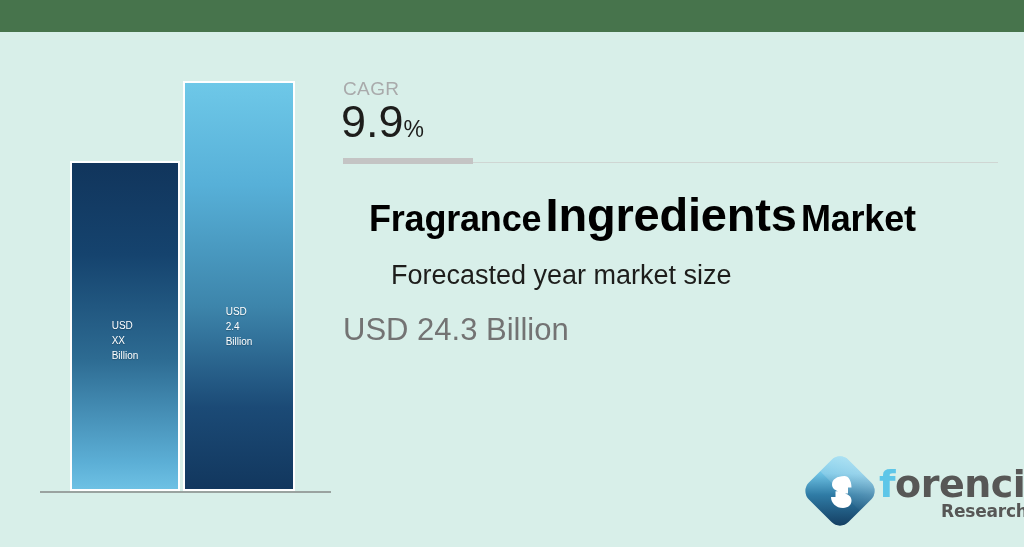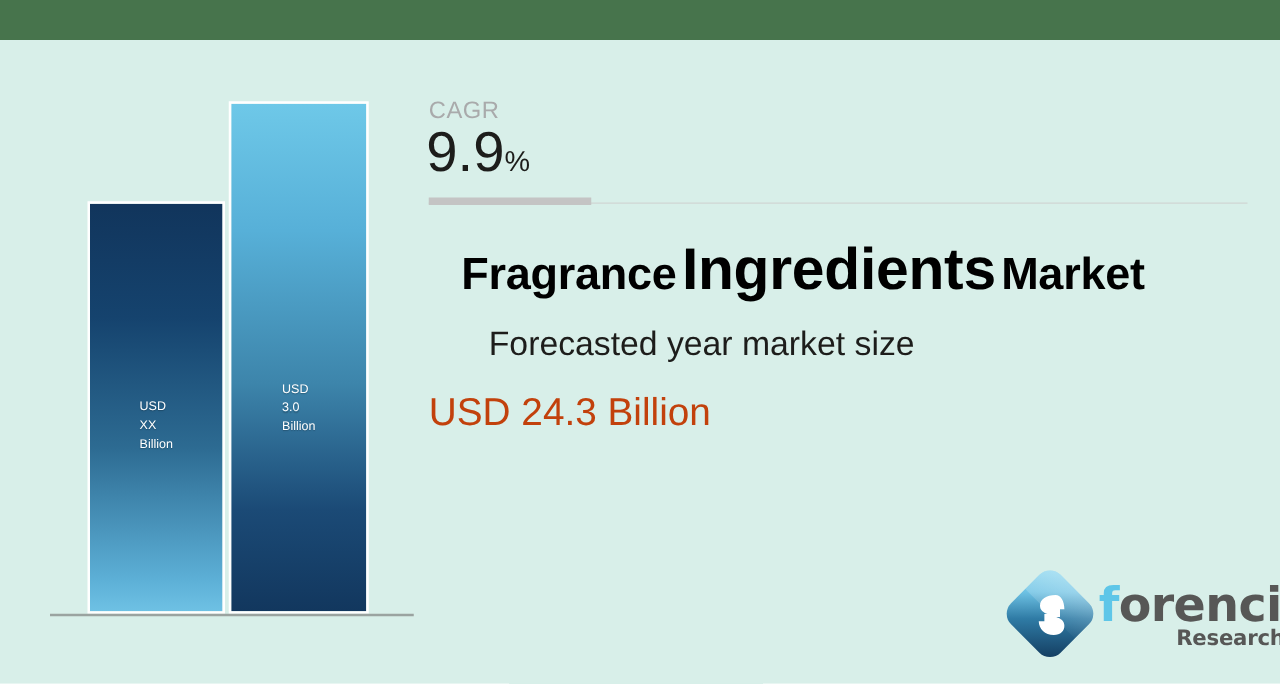--- a/index.html
+++ b/index.html
@@ -153,21 +153,21 @@
     top: 228px;
     font-size: 27px;
     color: #1d1d1b;
     margin-left: 48px;
   }
   .big-value {
     position: absolute;
     left: 3px;
     top: 280px;
     font-size: 31px;
-    color: #c2410c;
+    color: #737373;
   }
 
   
   .logo {
     position: absolute;
     left: 472px;
     top: 422px;
     width: 195px;
     height: 85px;
   }
@@ -233,21 +233,21 @@
       <div class="bar-label">
         <div>USD</div>
         <div>XX</div>
         <div>Billion</div>
       </div>
     </div>
 
     <div class="bar bar-2027">
       <div class="bar-label">
         <div>USD</div>
-        <div>3.0</div>
+        <div>2.4</div>
         <div>Billion</div>
       </div>
     </div>
 
     <div class="axis-line"></div>
 
   </div>
 
   <div class="panel">
 

